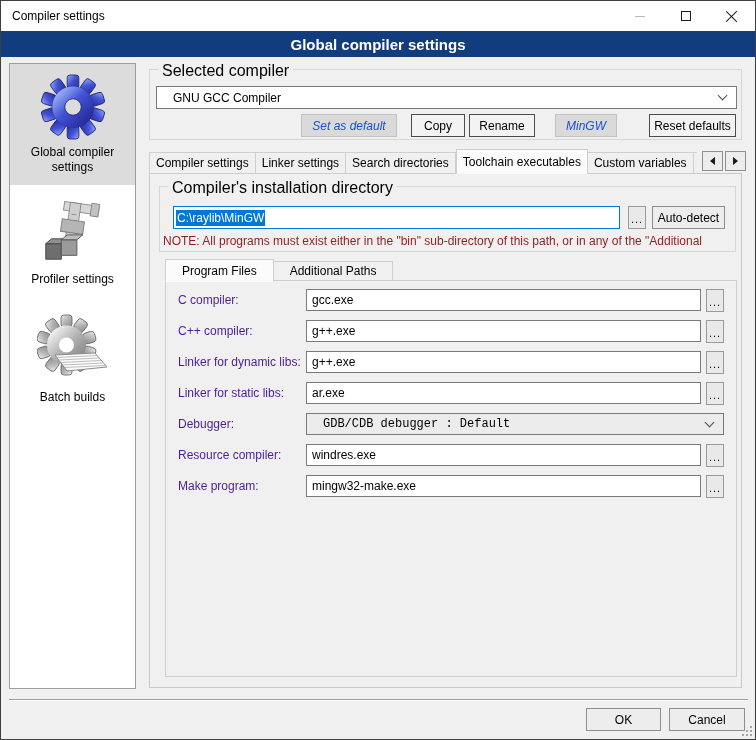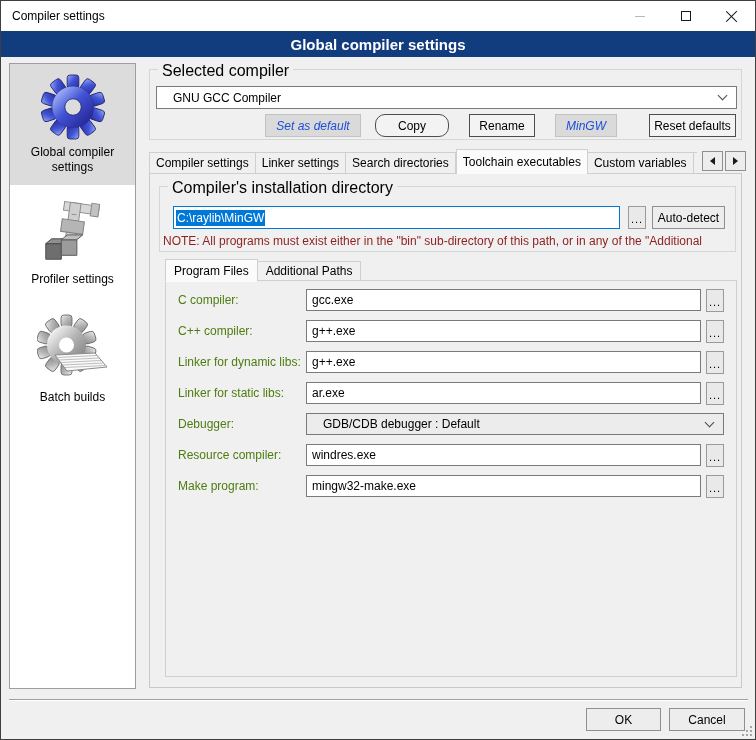--- a/index.html
+++ b/index.html
@@ -68,30 +68,30 @@
 
   .grp-install { left:9px; top:12px; width:577px; height:66px; }
   .install-input { position:absolute; left:13px; top:19px; width:447px; height:23px; background:#fff; border:1px solid #0078d7; display:flex; align-items:center; padding-left:2px; font-size:12px; overflow:hidden; }
   .install-input .selection { background:#0078d7; color:#fff; padding:1px 1px; white-space:pre; }
   .install-browse { position:absolute; left:468px; top:19px; }
   .install-auto { position:absolute; left:492px; top:19px; width:73px; }
   .note { position:absolute; left:3px; top:47px; width:571px; font-size:12px; color:#8d1f1f; white-space:nowrap; overflow:hidden; }
 
   
   .subtabstrip { position:absolute; left:15px; top:84px; height:23px; display:flex; align-items:flex-end; z-index:3; }
-  .subtab { height:20px; line-height:19px; padding:0 8px; font-size:12px; background:#f0f0f0; border:1px solid #cfcfcf; border-left:none; white-space:nowrap; }
+  .subtab { height:20px; line-height:19px; padding:0 16px; font-size:12px; background:#f0f0f0; border:1px solid #cfcfcf; border-left:none; white-space:nowrap; }
   .subtab:first-child { border-left:1px solid #cfcfcf; }
   .subtab.active { height:23px; line-height:22px; background:#fbfbfb; margin-bottom:-1px; border-bottom:1px solid #fbfbfb; border-left:1px solid #cfcfcf; }
   .subpanel { position:absolute; left:15px; top:106px; width:572px; height:397px; border:1px solid #cfcfcf; background:#f0f0f0; z-index:2; }
 
   .formrow { position:absolute; left:0; width:100%; height:22px; }
-  .formrow .flabel { position:absolute; left:12px; top:4px; font-size:12px; color:#4d7c0f; }
+  .formrow .flabel { position:absolute; left:12px; top:4px; font-size:12px; color:#4c1d95; }
   .formrow .field { position:absolute; left:140px; top:0; width:395px; }
   .formrow .dots { position:absolute; left:540px; top:0; }
-  .formrow .combo { position:absolute; left:140px; top:0; width:418px; height:22px; }
+  .formrow .combo { position:absolute; left:140px; top:0; width:418px; height:22px;font-family:Liberation Mono, monospace; }
 
   
   .sep { position:absolute; left:8px; top:698px; width:739px; height:1px; background:#9f9f9f; box-shadow:0 1px 0 #ffffff; }
   .btn-ok { position:absolute; left:585px; top:707px; width:75px; }
   .btn-cancel { position:absolute; left:668px; top:707px; width:76px; }
   .grip { position:absolute; right:3px; bottom:3px; width:12px; height:12px; }
   .grip i { position:absolute; width:2px; height:2px; background:#a5a5a5; }
 </style>
 </head>
 <body>
@@ -201,21 +201,21 @@
   </div>
 
   <div class="groupbox grp-selcomp">
     <span class="grouplabel">Selected compiler</span>
     <div class="combo">
       <span>GNU GCC Compiler</span>
       <span class="chev"></span>
     </div>
     <div class="selcomp-buttons">
       <div class="btn disabled" style="width:96px; margin-right:14px;">Set as default</div>
-      <div class="btn" style="width:74px; margin-right:20px;border-radius:10px;">Copy</div>
+      <div class="btn" style="width:54px; margin-right:4px;">Copy</div>
       <div class="btn" style="width:66px; margin-right:20px;">Rename</div>
       <div class="btn disabled" style="width:62px; margin-right:32px;">MinGW</div>
       <div class="btn" style="width:87px;">Reset defaults</div>
     </div>
   </div>
 
   <div class="tabstrip">
     <div class="tabs-flow">
       <div class="tab">Compiler settings</div>
       <div class="tab">Linker settings</div>

